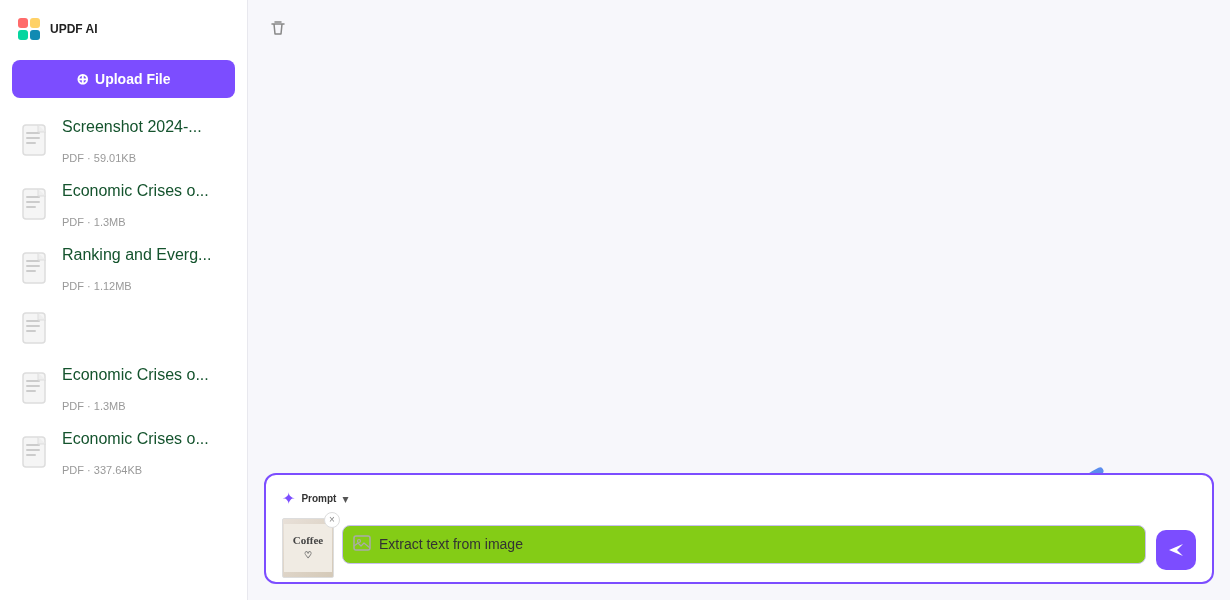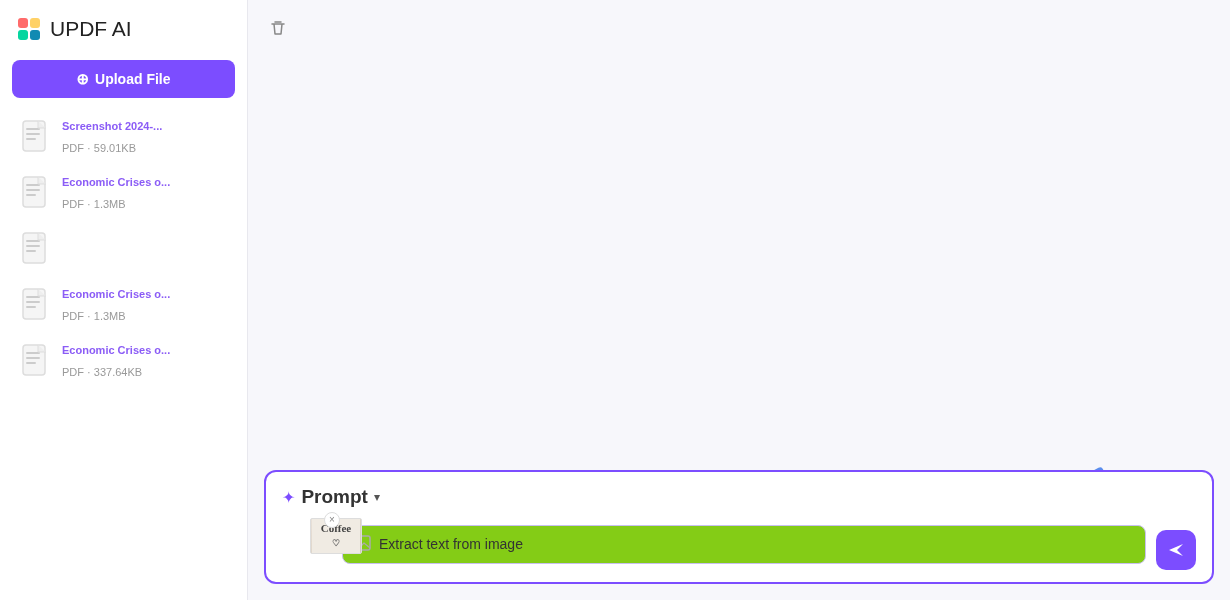--- a/index.html
+++ b/index.html
@@ -30,22 +30,22 @@
       gap: 8px;
       padding: 0 4px 10px 4px;
     }
 
     .logo-icon {
       width: 26px;
       height: 26px;
     }
 
     .logo-text {
-      font-size: 21px;
-      font-weight: 400;
+      font-size: 12px;
+      font-weight: 700;
       color: #222;
     }
 
     .upload-btn {
       background: #7c4dff;
       color: #fff;
       border: none;
       border-radius: 8px;
       padding: 10px 0;
       font-size: 14px;
@@ -89,32 +89,32 @@
       height: 34px;
     }
 
     .file-info {
       display: flex;
       flex-direction: column;
       min-width: 0;
     }
 
     .file-name {
-      font-size: 11px;
-      font-weight: 700;
-      color: #8b5cf6;
+      font-size: 16px;
+      font-weight: 400;
+      color: #14532d;
       white-space: nowrap;
       overflow: hidden;
       text-overflow: ellipsis;
     }
 
     .file-meta {
       font-size: 11px;
       color: #999;
-      margin-top: 10px;
+      margin-top: 16px;
     }
 
     
     .main {
       flex: 1;
       display: flex;
       flex-direction: column;
       background: #f7f7fb;
       position: relative;
       padding: 16px;
@@ -155,21 +155,21 @@
       align-items: center;
       gap: 6px;
     }
 
     .prompt-sparkle {
       color: #7c4dff;
       font-size: 16px;
     }
 
     .prompt-label {
-      font-size: 19px;
+      font-size: 10px;
       font-weight: 600;
       color: #333;
     }
 
     .prompt-dropdown-arrow {
       font-size: 12px;
       color: #555;
       cursor: pointer;
     }
 
@@ -190,31 +190,30 @@
 
     .image-thumb-wrapper {
       position: relative;
       width: 52px;
       height: 52px;
       flex-shrink: 0;
     }
 
     .image-thumb {
       width: 52px;
-      height: 36px;
+      height: 60px;
       border-radius: 2px;
       background: #e8e0d8;
       overflow: hidden;
       display: flex;
       align-items: center;
       justify-content: center;
       border: 1px solid #ddd;
       font-size: 10px;
       color: #555;
-      margin-left: 28px;
     }
 
     .image-thumb-coffee {
       background: linear-gradient(135deg, #e8e0d8 0%, #d4c9b8 100%);
       font-family: cursive;
       font-size: 14px;
       font-weight: bold;
       color: #333;
       display: flex;
       align-items: center;
@@ -335,20 +334,35 @@
         <rect x="1" y="1" width="22" height="30" rx="3" fill="#f5f5f5" stroke="#ddd" stroke-width="1.5"></rect>
         <rect x="4" y="8" width="14" height="2" rx="1" fill="#ccc"></rect>
         <rect x="4" y="13" width="14" height="2" rx="1" fill="#ccc"></rect>
         <rect x="4" y="18" width="10" height="2" rx="1" fill="#ccc"></rect>
         <path d="M16 1v7h8" fill="#eee" stroke="#ddd" stroke-width="1"></path>
       </svg>
     </div>
     <div class="file-info">
       <span class="file-name">Economic Crises o...</span>
       <span class="file-meta">PDF · 1.3MB</span>
+    </div>
+  </div>
+      <div class="file-item">
+    <div class="file-icon">
+      <svg viewBox="0 0 28 34" fill="none" xmlns="http://www.w3.org/2000/svg">
+        <rect x="1" y="1" width="22" height="30" rx="3" fill="#f5f5f5" stroke="#ddd" stroke-width="1.5"></rect>
+        <rect x="4" y="8" width="14" height="2" rx="1" fill="#ccc"></rect>
+        <rect x="4" y="13" width="14" height="2" rx="1" fill="#ccc"></rect>
+        <rect x="4" y="18" width="10" height="2" rx="1" fill="#ccc"></rect>
+        <path d="M16 1v7h8" fill="#eee" stroke="#ddd" stroke-width="1"></path>
+      </svg>
+    </div>
+    <div class="file-info">
+      <span class="file-name">Ranking and Everg...</span>
+      <span class="file-meta">PDF · 1.12MB</span>
     </div>
   </div>
       <div class="file-item">
     <div class="file-icon">
       <svg viewBox="0 0 28 34" fill="none" xmlns="http://www.w3.org/2000/svg">
         <rect x="1" y="1" width="22" height="30" rx="3" fill="#f5f5f5" stroke="#ddd" stroke-width="1.5"></rect>
         <rect x="4" y="8" width="14" height="2" rx="1" fill="#ccc"></rect>
         <rect x="4" y="13" width="14" height="2" rx="1" fill="#ccc"></rect>
         <rect x="4" y="18" width="10" height="2" rx="1" fill="#ccc"></rect>
         <path d="M16 1v7h8" fill="#eee" stroke="#ddd" stroke-width="1"></path>

